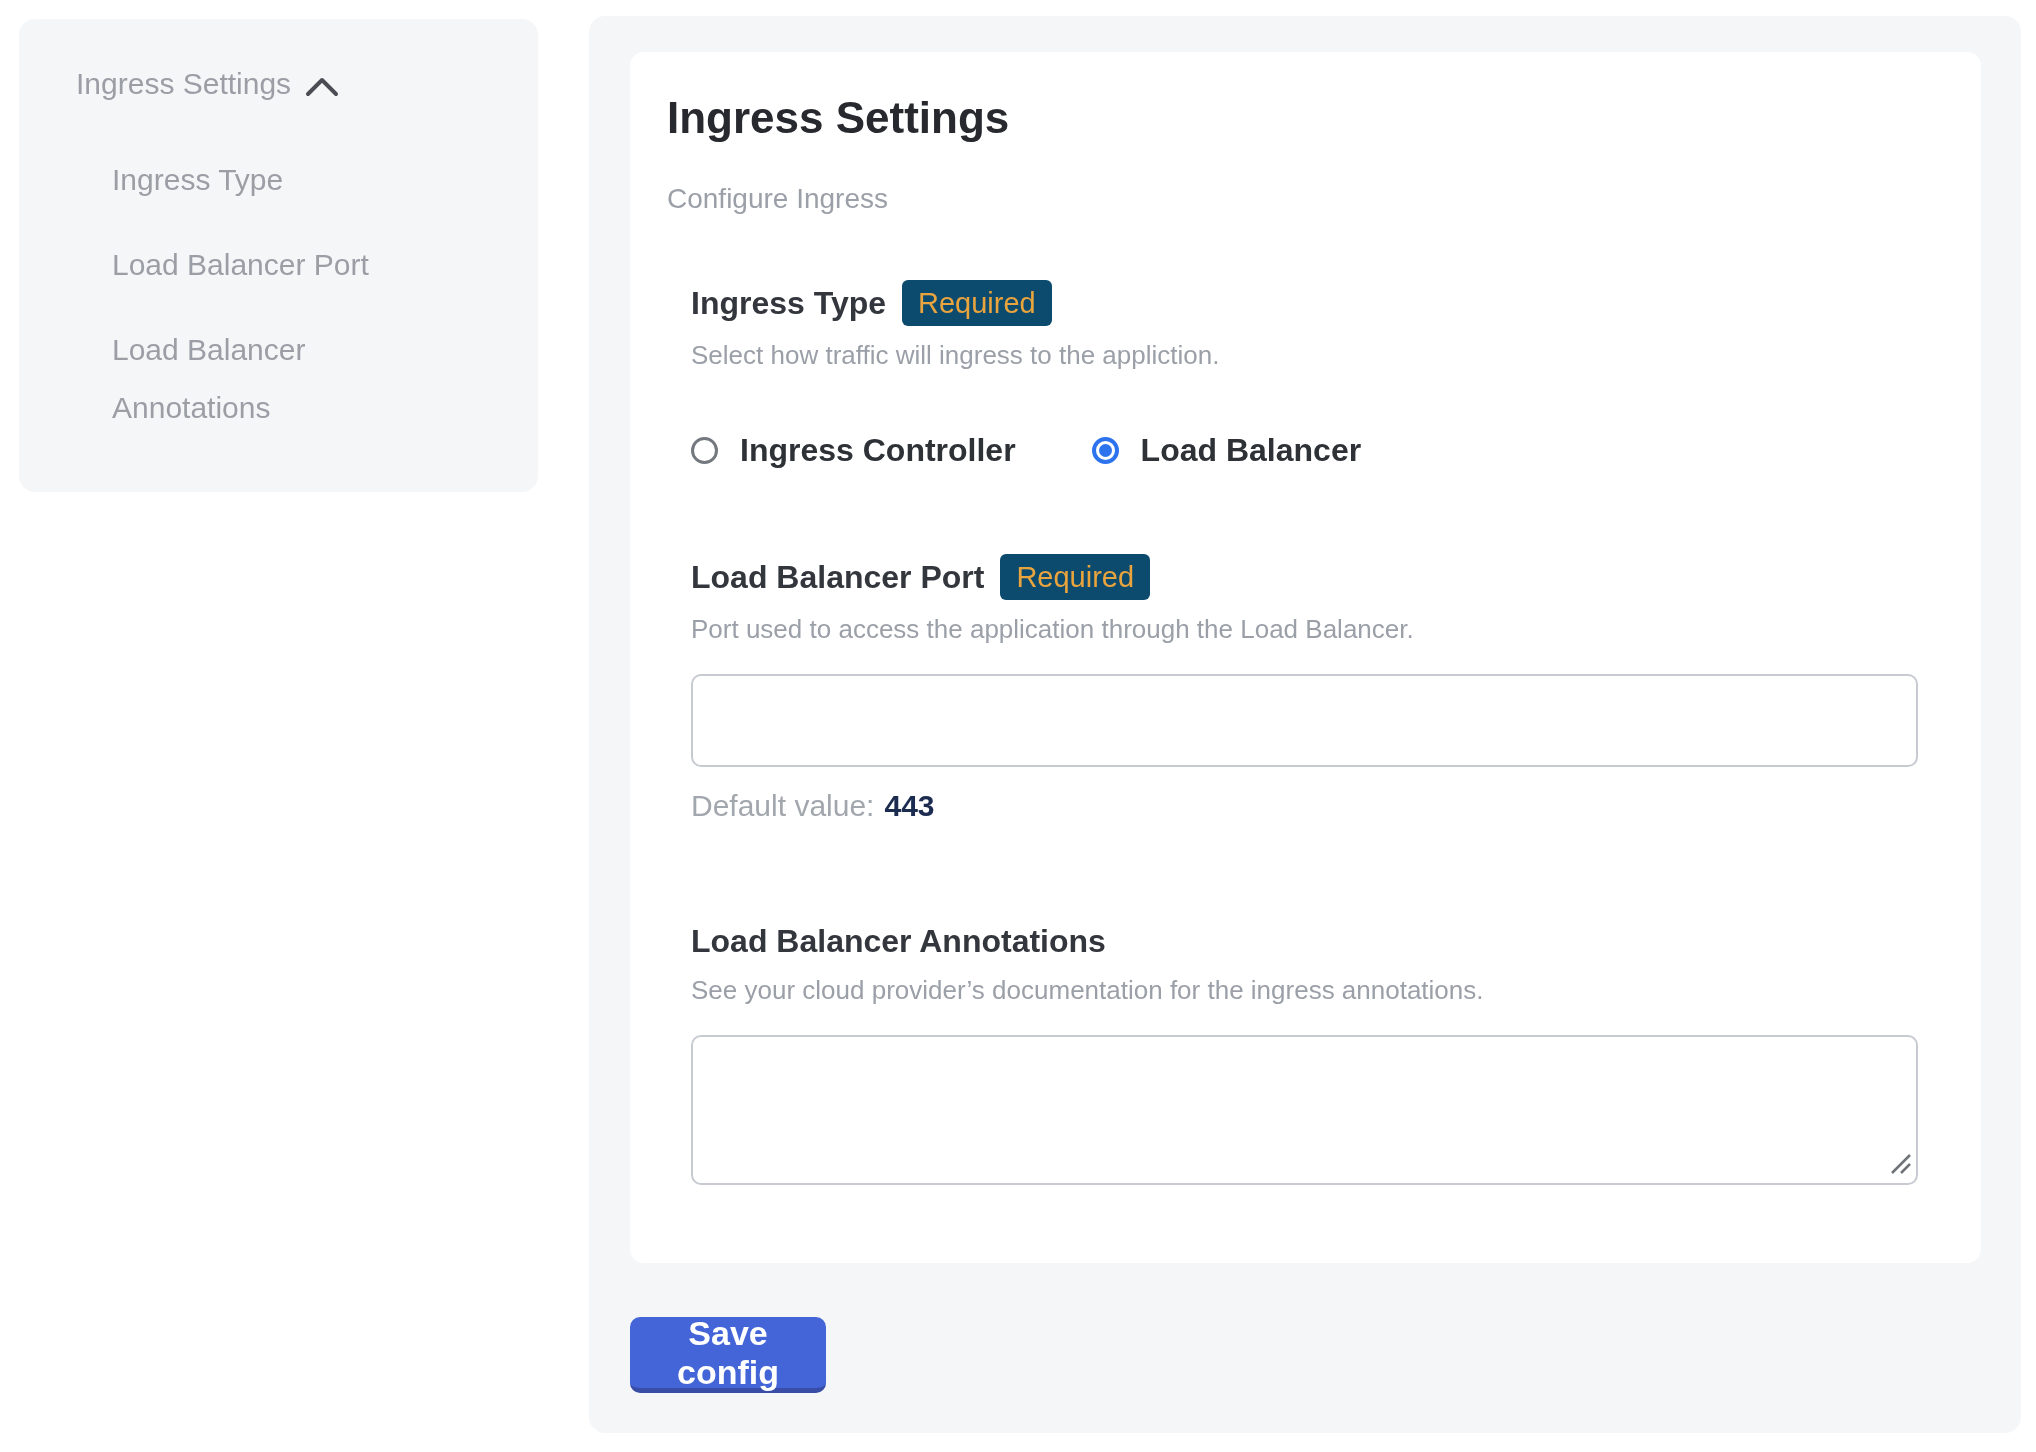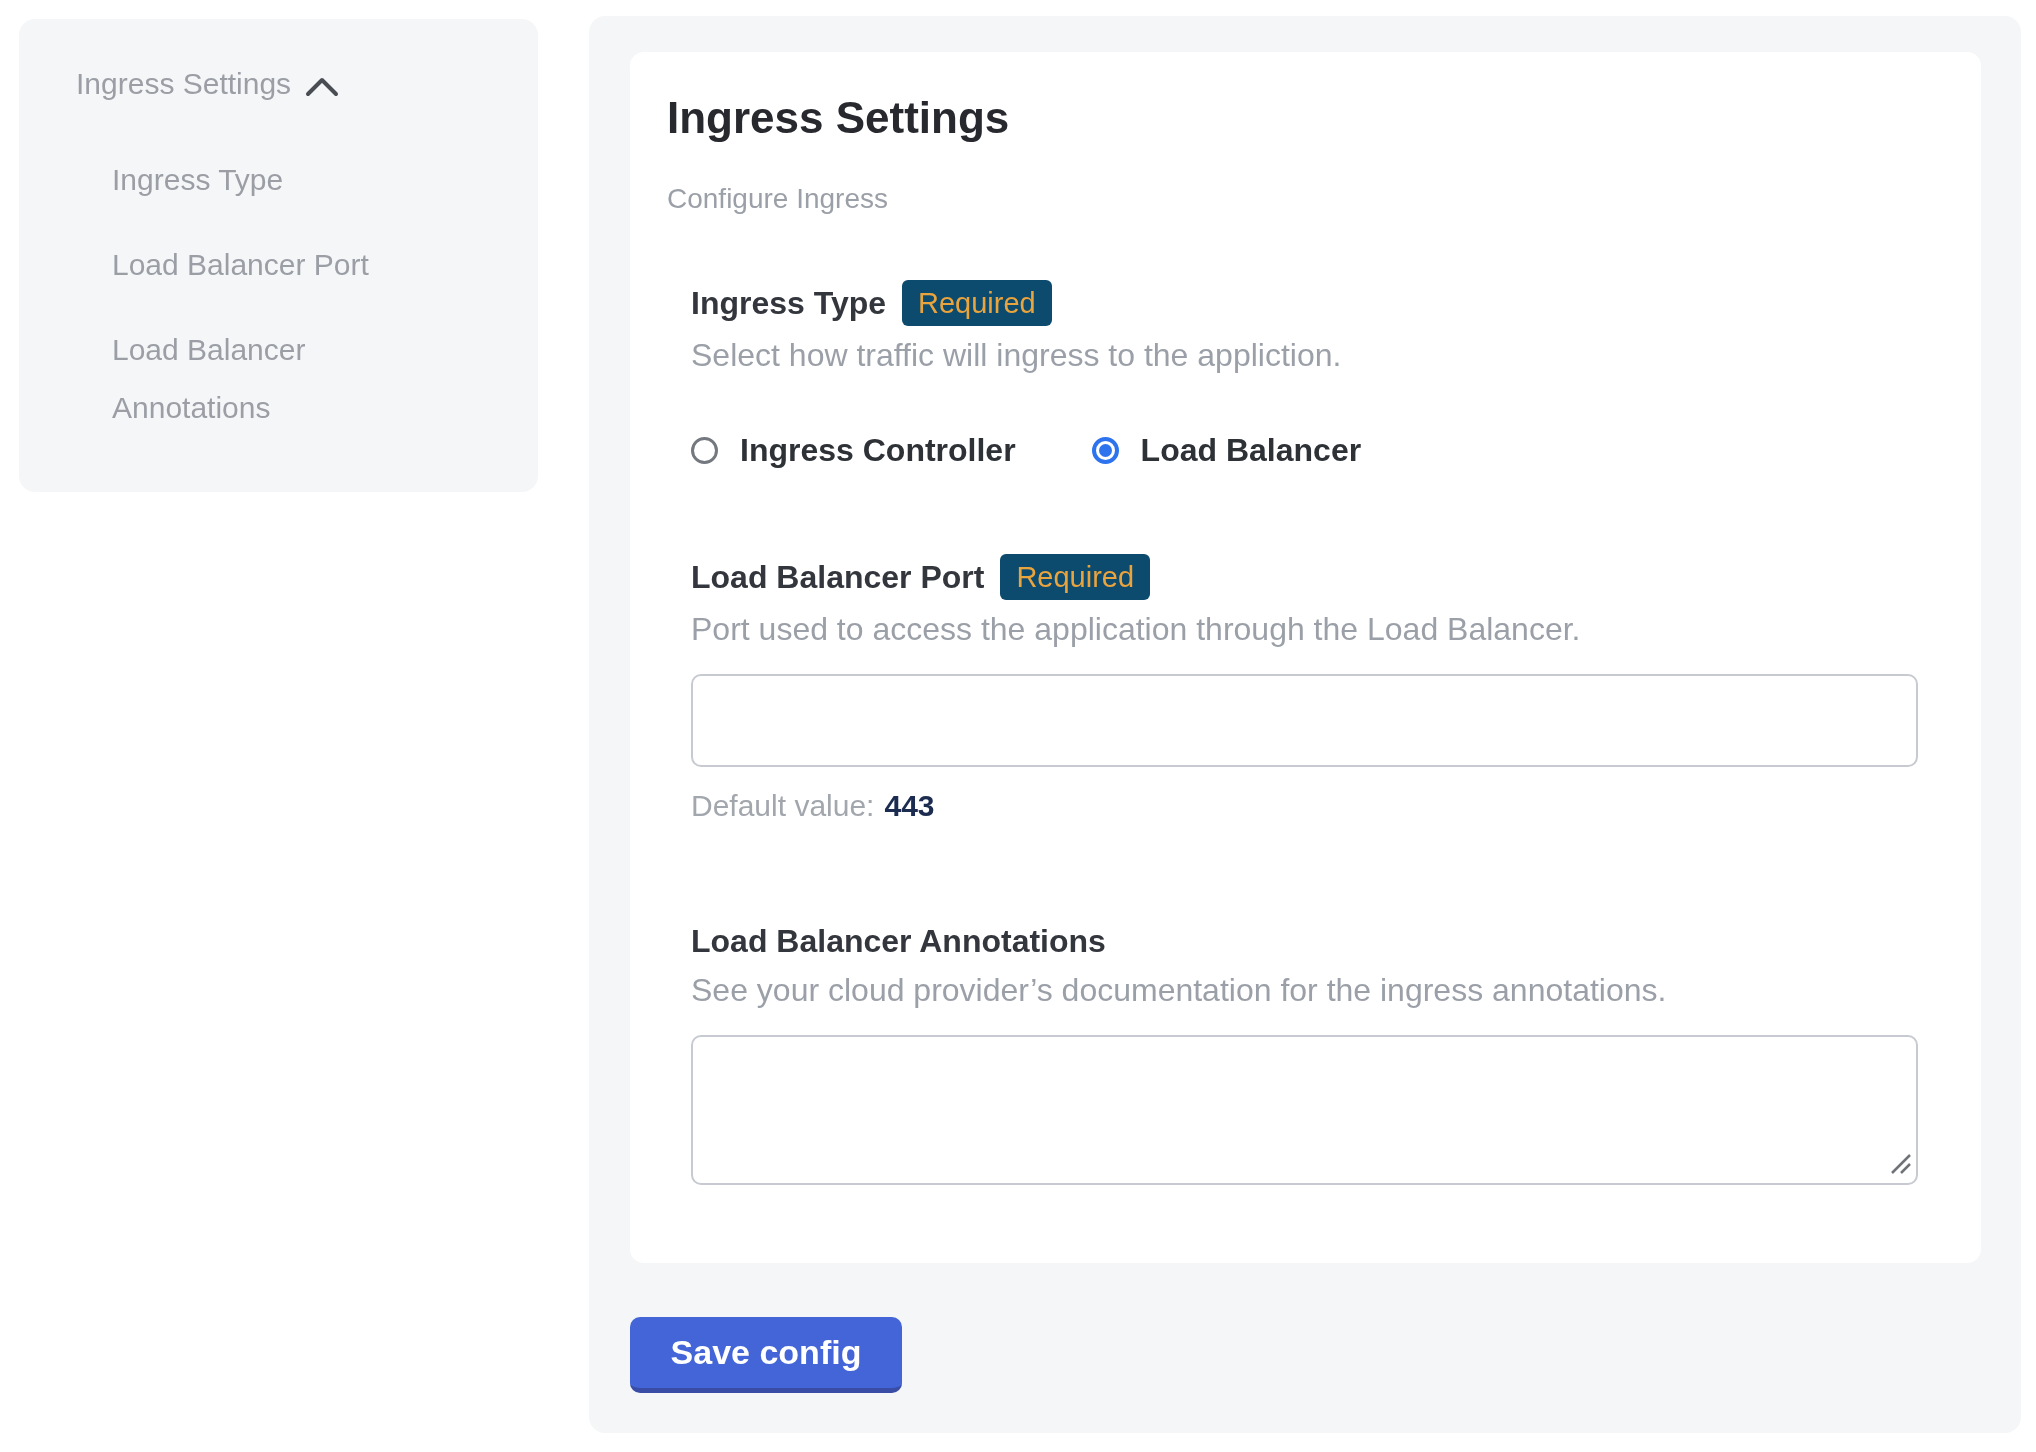--- a/index.html
+++ b/index.html
@@ -84,21 +84,21 @@
   .required-badge {
     background: #0c4a6e;
     color: #e9a43d;
     font-size: 29px;
     line-height: 36px;
     padding: 5px 16px;
     border-radius: 6px;
   }
   .field-desc {
     margin-top: 10px;
-    font-size: 32px;
+    font-size: 26px;
     line-height: 38px;
     color: #9ba0a8;
   }
 
   .section-1 { margin-top: 62px; }
   .section-2 { margin-top: 84px; }
   .section-3 { margin-top: 96px; }
 
   
   .radio-row { display: flex; align-items: flex-start; margin-top: 56px; }
@@ -167,21 +167,21 @@
   .resize-handle {
     position: absolute;
     right: 5px; bottom: 5px;
     pointer-events: none;
   }
 
   
   .save-button {
     position: absolute;
     left: 41px; top: 1301px;
-    width: 272px; height: 76px;
+    width: 196px; height: 76px;
     background: #4365d7;
     border: none;
     border-bottom: 5px solid #3a4da6;
     border-radius: 10px;
     color: #ffffff;
     font-size: 34px;
     font-weight: 700;
     font-family: "Liberation Sans", sans-serif;
     display: flex;
     align-items: center;

